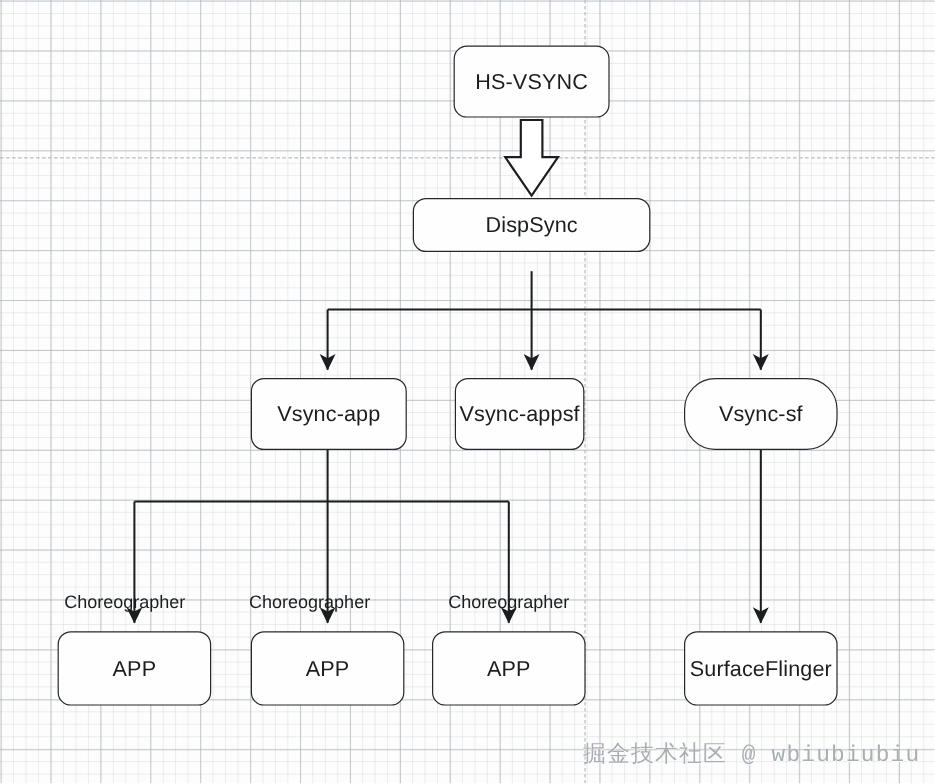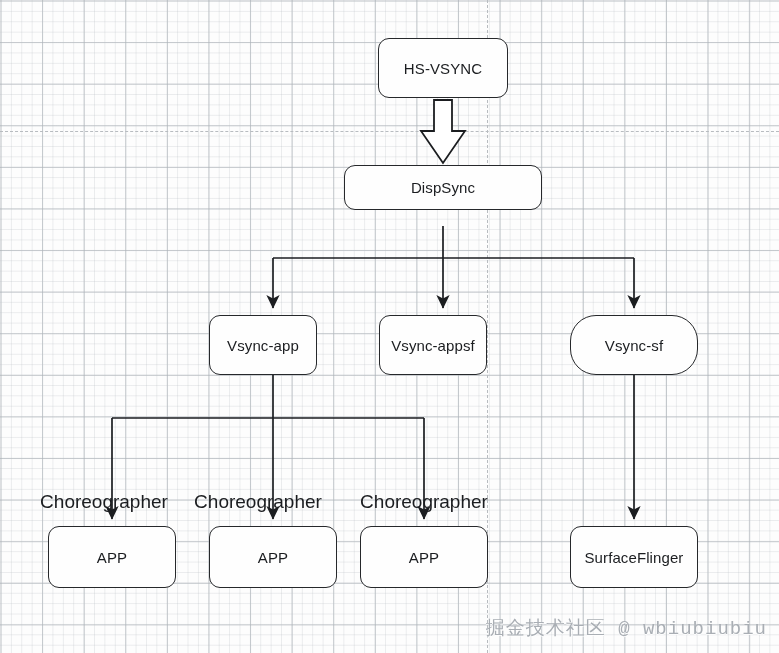--- a/index.html
+++ b/index.html
@@ -52,28 +52,28 @@
   .node {
     position: absolute;
     box-sizing: border-box;
     background: #fefefe;
     border: 1.6px solid #26282b;
     border-radius: 11px;
     display: flex;
     align-items: center;
     justify-content: center;
     color: #1b1d20;
-    font-size: 15px;
+    font-size: 18px;
     letter-spacing: 0.1px;
     white-space: nowrap;
   }
   .edge-label {
     position: absolute;
     color: #1b1d20;
-    font-size: 19px;
+    font-size: 15px;
     white-space: nowrap;
     transform: translate(-50%, -50%);
     background: transparent;
   }
   #watermark {
     position: absolute;
     right: 12px;
     bottom: 12px;
     color: #a9aeb4;
     font-size: 19px;
@@ -118,21 +118,21 @@
   </svg>
 
   <div class="node" style="left:378px; top:38px; width:130px; height:60px;">
     <span>HS-VSYNC</span>
   </div>
 
   <div class="node" style="left:344px; top:165px; width:198px; height:45px;">
     <span>DispSync</span>
   </div>
 
-  <div class="node" style="left:209px; top:315px; width:108px; height:60px;align-items:center;">
+  <div class="node" style="left:209px; top:315px; width:130px; height:60px;align-items:center;">
     <span>Vsync-app</span>
   </div>
 
   <div class="node" style="left:379px; top:315px; width:108px; height:60px;">
     <span>Vsync-appsf</span>
   </div>
 
   <div class="node" style="left:570px; top:315px; width:128px; height:60px;border-radius:26px;">
     <span>Vsync-sf</span>
   </div>

